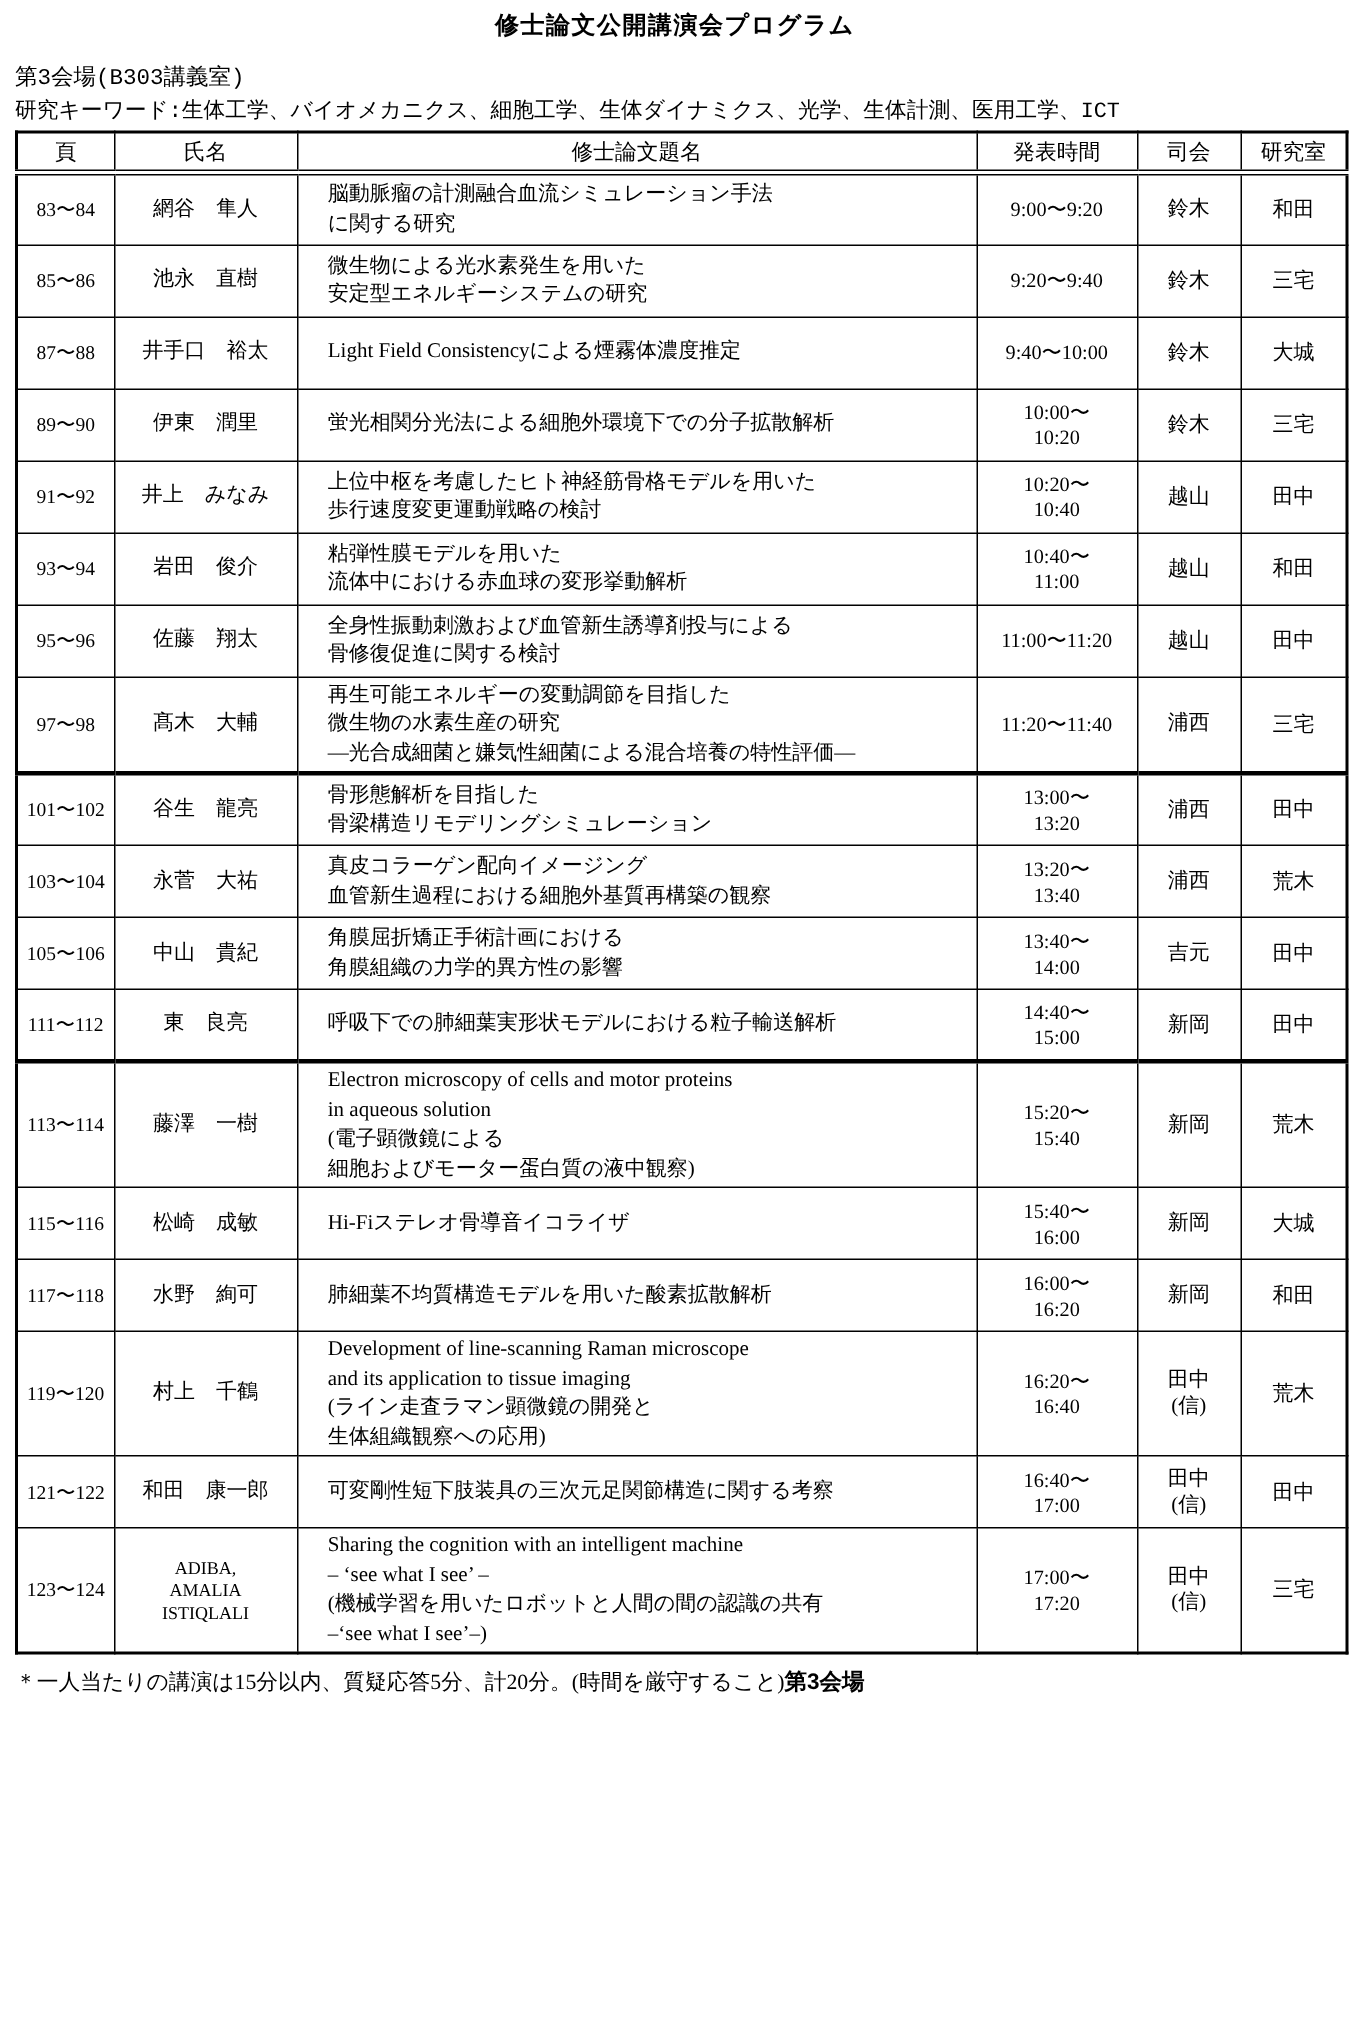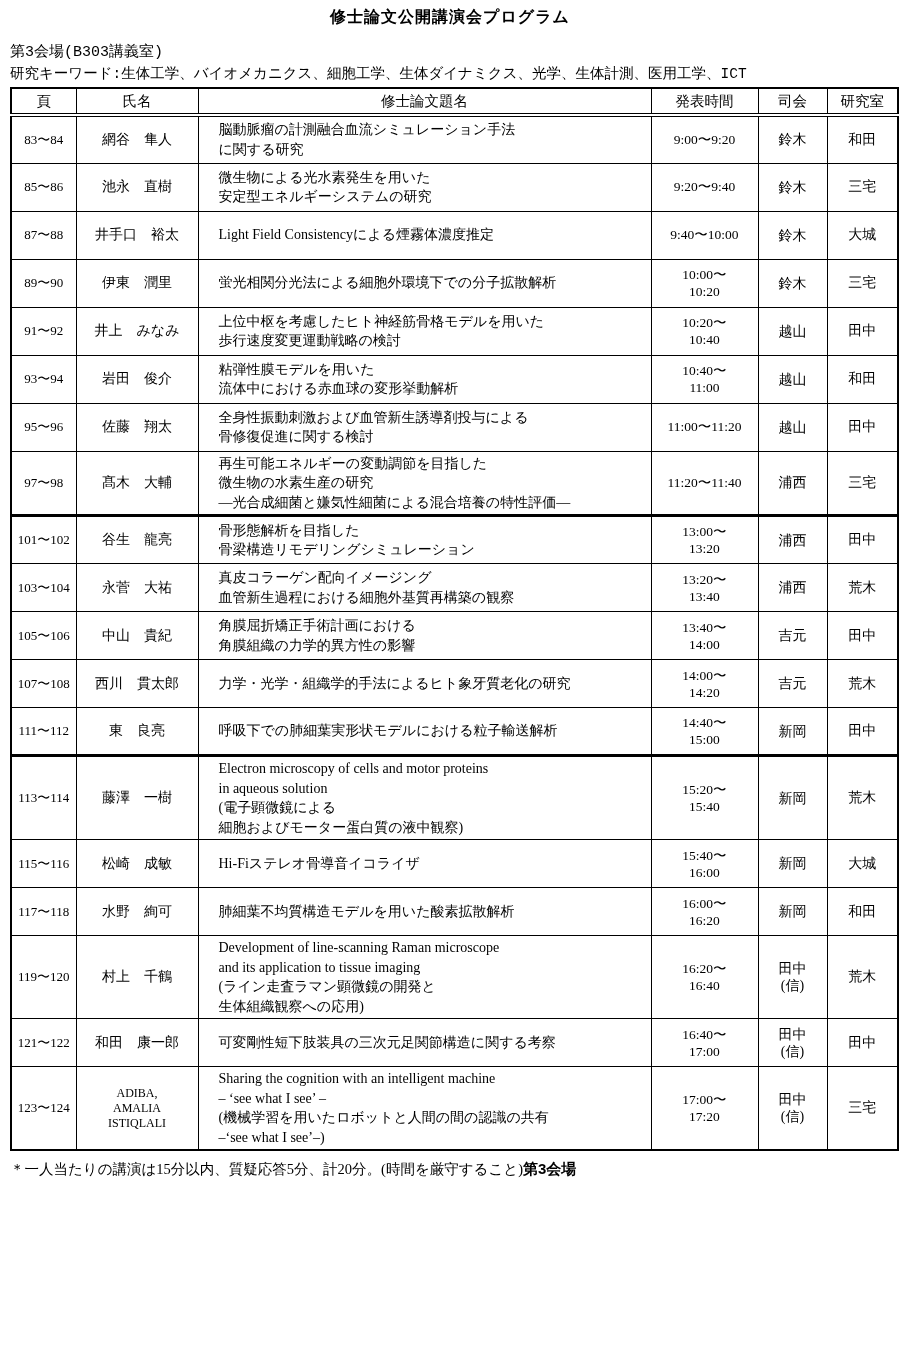--- a/index.html
+++ b/index.html
@@ -234,34 +234,20 @@
           <div><span>角膜屈折矯正手術計画における</span></div>
           <div><span>角膜組織の力学的異方性の影響</span></div>
         </td>
         <td class="c-time">13:40〜14:00</td>
         <td class="c-chair">
           <div>吉元</div>
         </td>
         <td class="c-lab">田中</td>
       </tr>
       <tr>
-        <td class="c-page">107〜108</td>
-        <td class="c-name">
-          <div>西川　貫太郎</div>
-        </td>
-        <td class="c-title">
-          <div><span>力学・光学・組織学的手法によるヒト象牙質老化の研究</span></div>
-        </td>
-        <td class="c-time">14:00〜14:20</td>
-        <td class="c-chair">
-          <div>吉元</div>
-        </td>
-        <td class="c-lab">荒木</td>
-      </tr>
-      <tr>
         <td class="c-page">111〜112</td>
         <td class="c-name">
           <div>東　良亮</div>
         </td>
         <td class="c-title">
           <div><span>呼吸下での肺細葉実形状モデルにおける粒子輸送解析</span></div>
         </td>
         <td class="c-time">14:40〜15:00</td>
         <td class="c-chair">
           <div>新岡</div>

